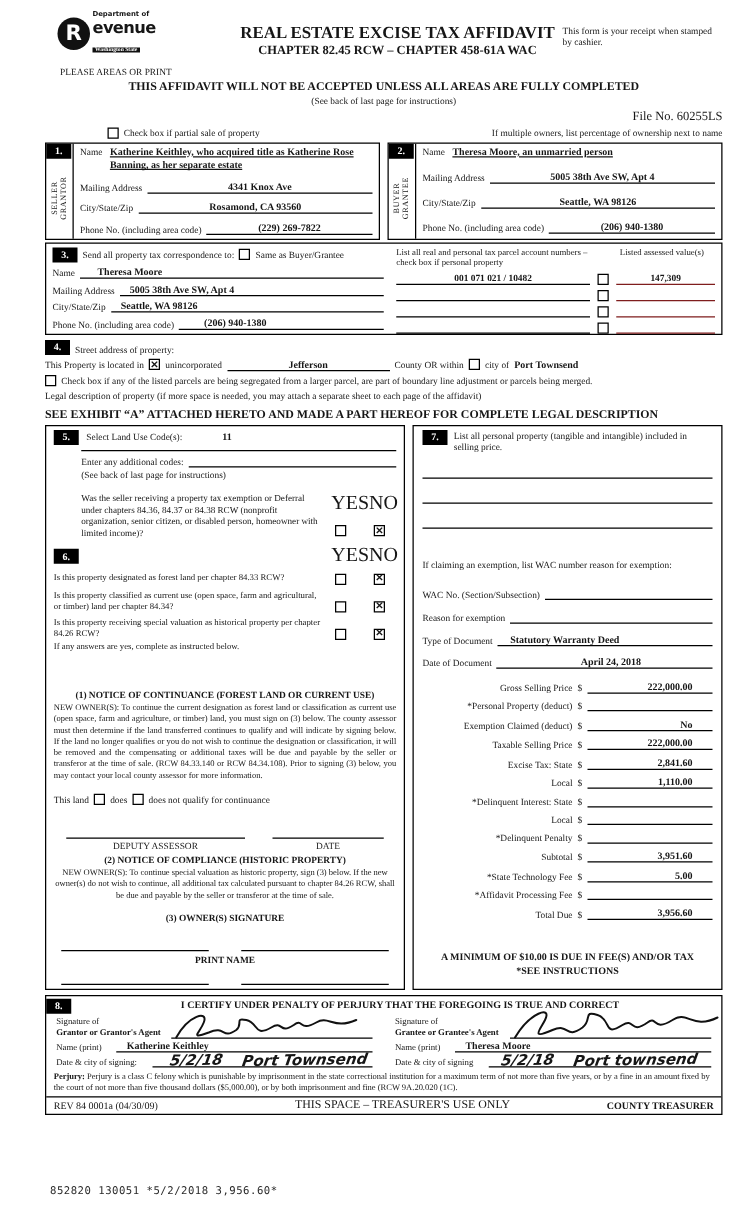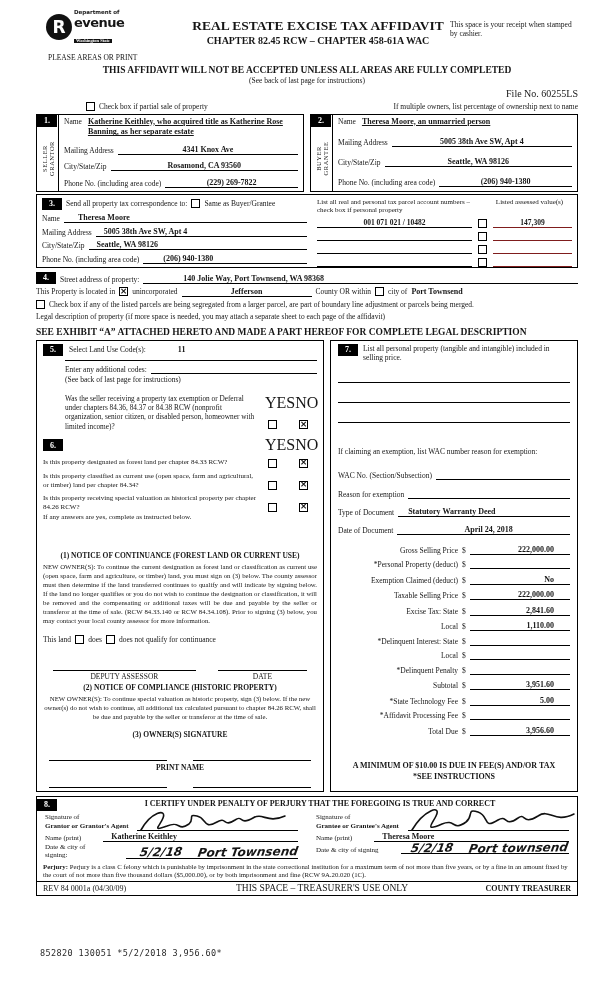--- a/index.html
+++ b/index.html
@@ -104,21 +104,21 @@
   .cert { display: flex; align-items: flex-start; gap: 10px; padding: 2px 4px 0 0; }
   .cert .t { flex: 1; text-align: center; font-size: 8px; font-weight: bold; padding-top: 0; }
   .sigcols { display: flex; padding: 2px 8px 2px 8px; gap: 18px; }
   .sigcol { flex: 1; position: relative; }
   .slab { font-size: 7px; line-height: 1.25; }
   .slab b { font-size: 7px; }
   .sigline { display: flex; align-items: flex-end; }
   .siglab { width: 92px; flex: none; }
   .sigink { flex: 1; border-bottom: 1px solid #000; position: relative; height: 18px; }
   .sigink svg { position: absolute; left: 0; bottom: -6px; overflow: visible; }
-  .nrow { display: flex; align-items: flex-end; gap: 22px; font-size: 7px; margin-top: 1px; }
+  .nrow { display: flex; align-items: flex-end; gap: 12px; font-size: 7px; margin-top: 1px; }
   .hand { font-family: "DejaVu Sans", sans-serif; font-style: italic; font-weight: bold;
           font-size: 12px; transform: skewX(-10deg) rotate(-1deg); white-space: nowrap; line-height: 0.9; }
   .perjury { font-size: 6.8px; line-height: 1.3; padding: 2px 6px 1px 6px; }
   .b8footer { display: flex; align-items: flex-end; border-top: 1px solid #000; padding: 1px 6px 2px 6px; }
   .b8footer .fl { width: 160px; font-size: 8px; }
   .b8footer .fc { flex: 1; text-align: center; font-size: 9.5px; }
   .b8footer .fr { width: 130px; text-align: right; font-size: 8px; font-weight: bold; }
 
   .stamp { position: absolute; left: 40px; top: 948px; font-family: "DejaVu Sans Mono", monospace;
            font-size: 8.5px; letter-spacing: 0.4px; color: #2a2a2a; }
@@ -138,21 +138,21 @@
             <div class="logo-main">evenue</div>
             <div class="logo-state">Washington State</div>
           </span>
         </div>
         <div class="please">PLEASE AREAS OR PRINT</div>
       </div>
       <div class="hdr-center">
         <div class="title">REAL ESTATE EXCISE TAX AFFIDAVIT</div>
         <div class="subtitle">CHAPTER 82.45 RCW – CHAPTER 458-61A WAC</div>
       </div>
-      <div class="hdr-right">This space is your receipt when stamped by cashier.</div>
+      <div class="hdr-right">This form is your receipt when stamped by cashier.</div>
     </div>
     <div class="warning">THIS AFFIDAVIT WILL NOT BE ACCEPTED UNLESS ALL AREAS ARE FULLY COMPLETED</div>
     <div class="seeback">(See back of last page for instructions)</div>
     <div class="fileno">File No. 60255LS</div>
     <div class="toprow">
       <span class="l">
         <span class="cb"></span>
         <span>Check box if partial sale of property</span>
       </span>
       <span>If multiple owners, list percentage of ownership next to name</span>
@@ -265,21 +265,20 @@
           <span class="cb"></span>
           <span class="aline"></span>
         </div>
       </div>
     </div>
 
     <div class="sec4">
       <div class="s4row">
         <span class="badge">4.</span>
         <span>Street address of property:</span>
-        <span class="fill bval" style="text-align:left; padding-left:40px;">140 Jolie Way, Port Townsend, WA  98368</span>
       </div>
       <div class="s4row" style="align-items:center;">
         <span>This Property is located in</span>
         <span class="cb">✕</span>
         <span>unincorporated</span>
         <span class="fill bval" style="max-width:130px; text-align:center; align-self:flex-end;">Jefferson</span>
         <span>County OR  within</span>
         <span class="cb"></span>
         <span>city of</span>
         <span class="bval">Port Townsend</span>

